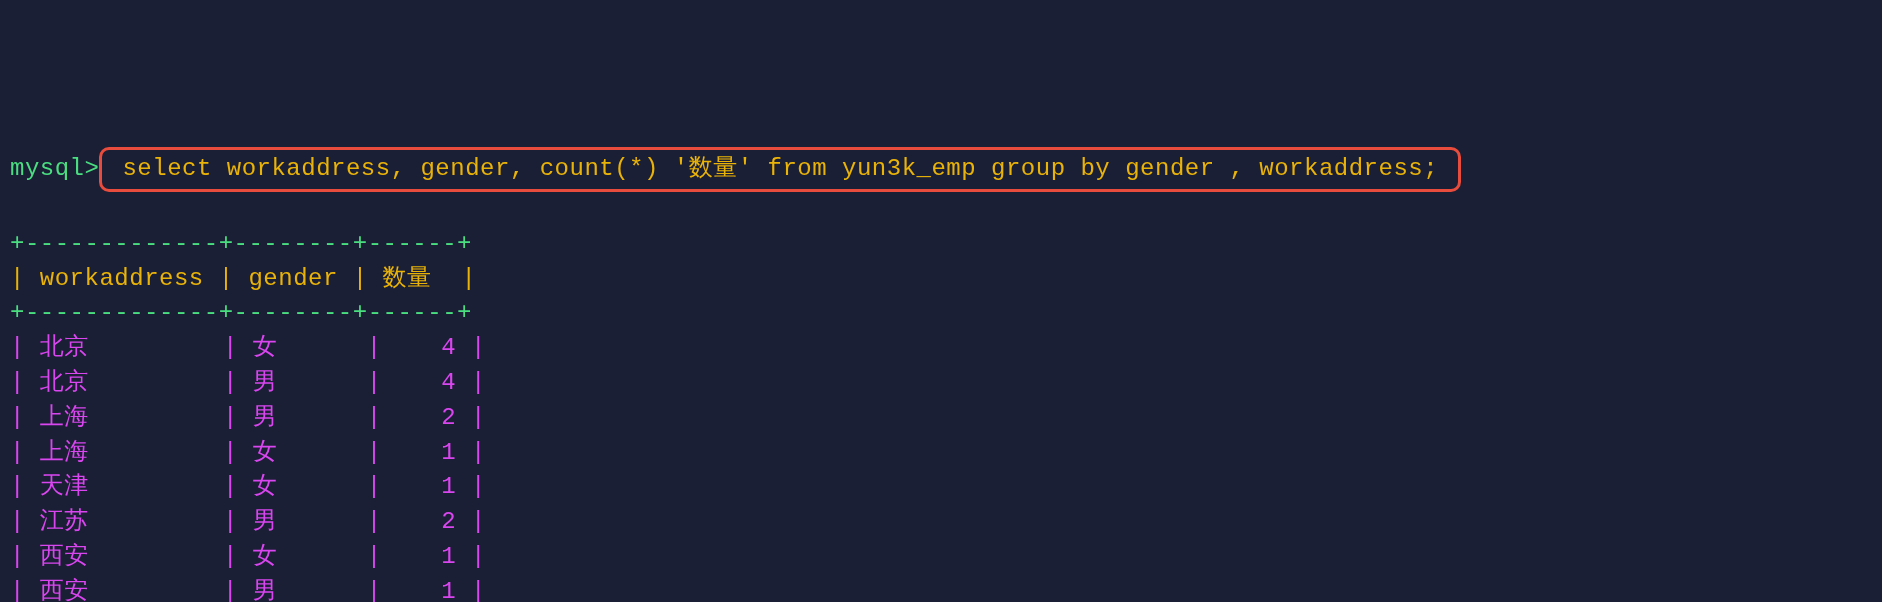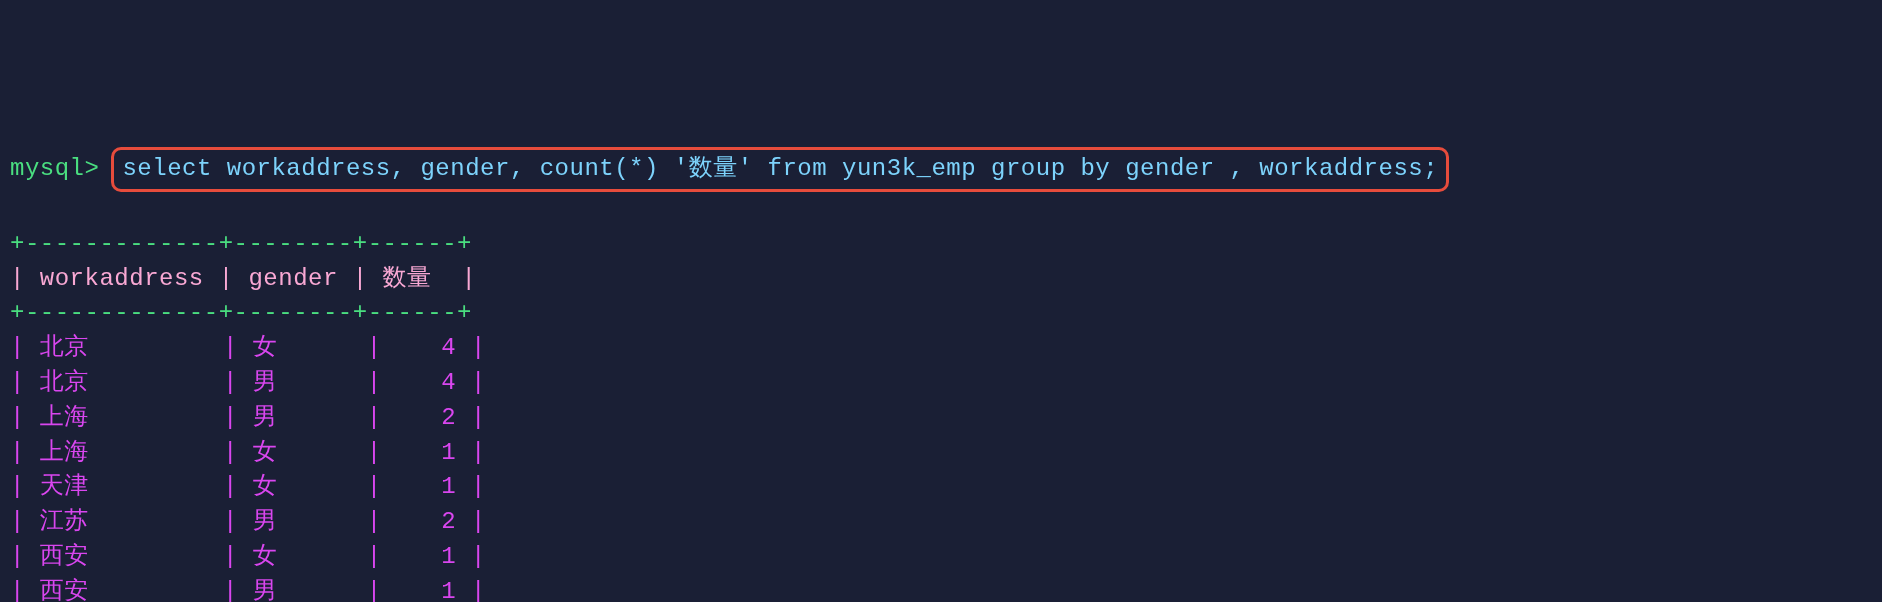--- a/index.html
+++ b/index.html
@@ -20,37 +20,37 @@
       white-space: pre;
       letter-spacing: 0.5px;
     }
     .prompt-line {
       display: flex;
       align-items: center;
       margin-bottom: 0px;
     }
     .prompt {
       color: #4ade80;
-      margin-right: 12px;
+      margin-right: 0;
     }
     .query-box {
       border: 3px solid #e74c3c;
       border-radius: 10px;
-      padding: 2px 8px;
-      color: #7dd3fc;
+      padding: 2px 20px;
+      color: #eab308;
       display: inline-block;
     }
     .table-output {
       color: #4ade80;
     }
     .divider {
       color: #4ade80;
     }
     .header-row {
-      color: #f9a8d4;
+      color: #eab308;
     }
     .data-row {
       color: #d946ef;
     }
   </style>
 </head>
 <body>
 
 
 

